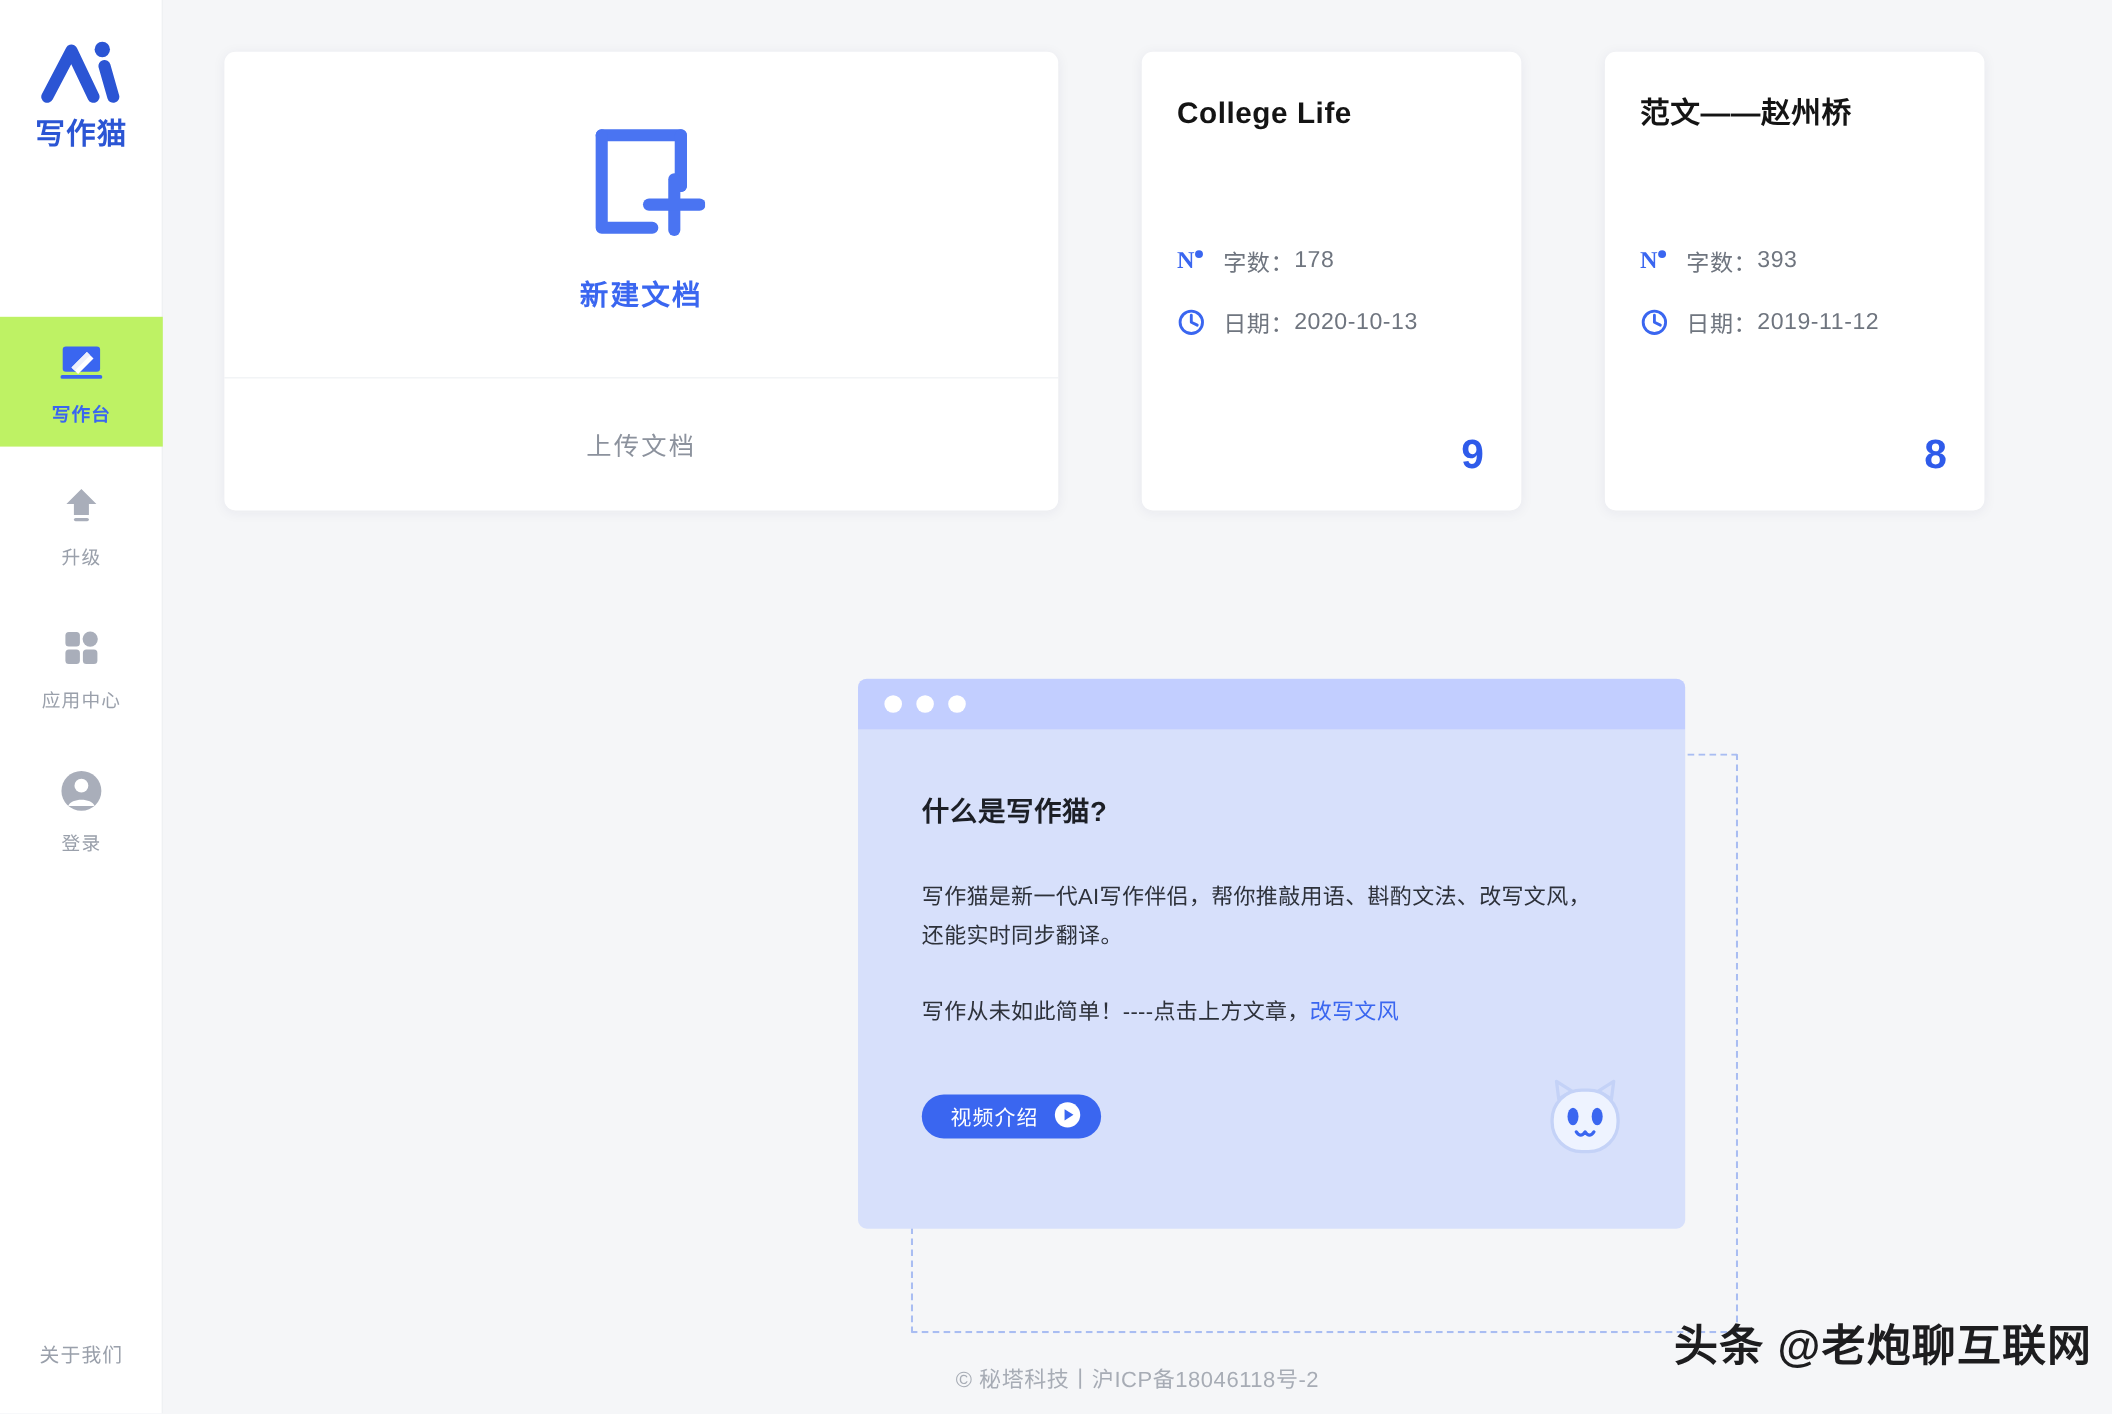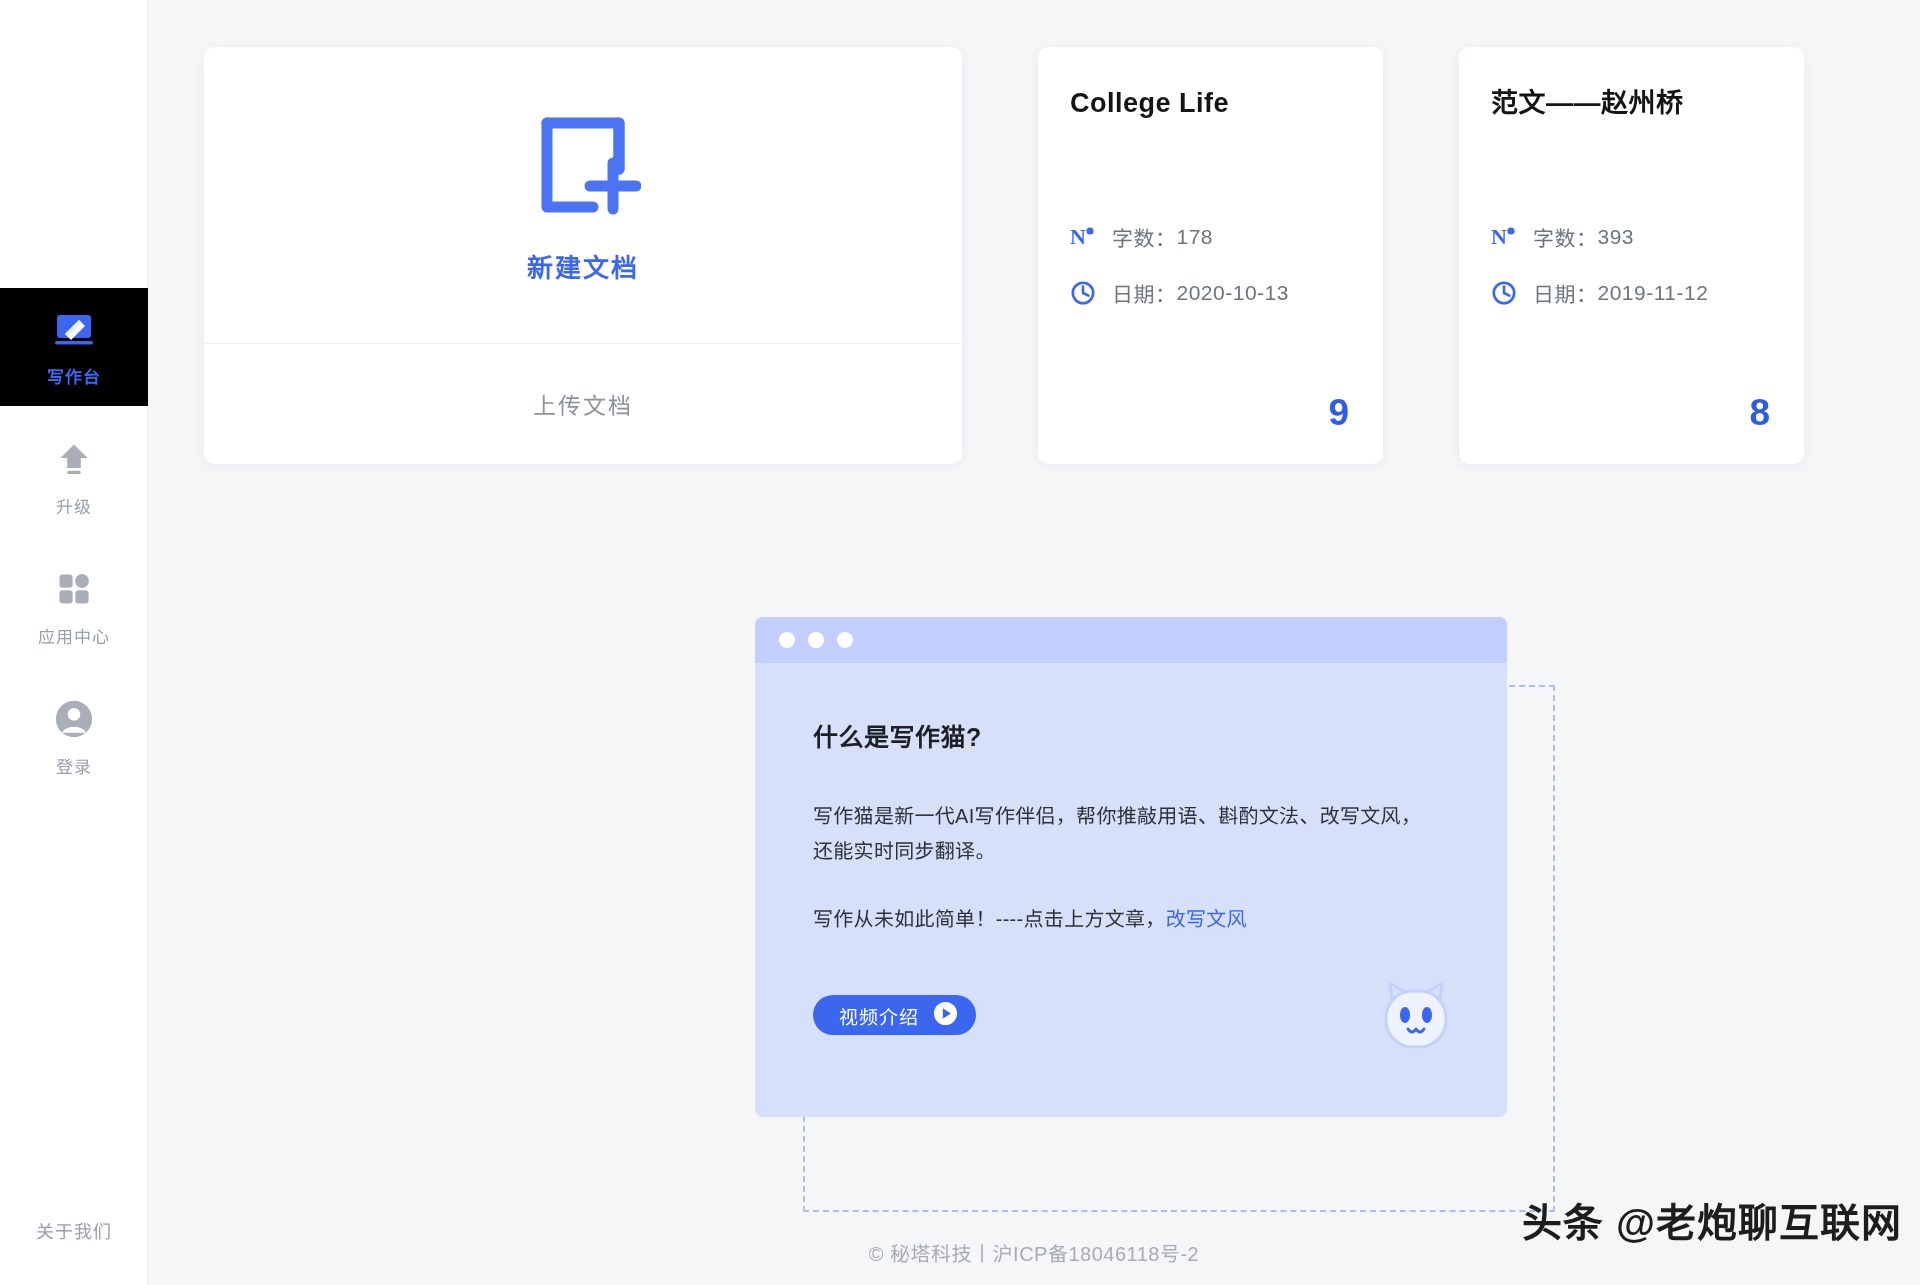--- a/index.html
+++ b/index.html
@@ -69,21 +69,21 @@
     align-items: center;
     justify-content: center;
   }
   .nav-item .nav-label {
     margin-top: 12px;
     font-size: 17px;
     color: #9aa0ab;
     letter-spacing: 1px;
   }
   .nav-item.active {
-    background: #000000;
+    background: #bef264;
   }
   .nav-item.active .nav-label {
     color: #3a66f0;
     font-weight: 600;
   }
 
   #nav-writing  { top: 288px; }
   #nav-upgrade  { top: 418px; }
   #nav-apps     { top: 548px; }
   #nav-login    { top: 678px; }
@@ -207,21 +207,21 @@
     bottom: 30px;
     font-size: 37px;
     font-weight: 700;
     color: #2f5bea;
     font-family: "Liberation Sans", sans-serif;
   }
 
   
   #promo-wrap {
     position: absolute;
-    left: 607px;
+    left: 632px;
     top: 617px;
     width: 780px;
     height: 580px;
   }
   #promo-dashed {
     position: absolute;
     left: 48px;
     top: 68px;
     width: 752px;
     height: 527px;
@@ -332,20 +332,28 @@
     z-index: 20;
     font-family: "Liberation Sans", "DejaVu Sans", sans-serif;
     white-space: nowrap;
   }
 </style>
 </head>
 <body>
 
 <aside id="sidebar">
 
+  <div id="logo-block">
+    <svg id="logo-mark" viewBox="0 0 78 58">
+      <path d="M8 52 L30 10 L50 52" fill="none" stroke="#2b55d4" stroke-width="11" stroke-linecap="round" stroke-linejoin="round"></path>
+      <path d="M60 24 L68 52" fill="none" stroke="#2b55d4" stroke-width="11" stroke-linecap="round"></path>
+      <circle cx="58" cy="9" r="7" fill="#2b55d4"></circle>
+    </svg>
+    <div id="logo-text">写作猫</div>
+  </div>
 
   <div class="nav-item active" id="nav-writing">
     <span class="nav-icon">
       <svg viewBox="0 0 44 44" width="44" height="44">
         <rect x="5" y="8" width="34" height="23" rx="3" fill="#3a66f0"></rect>
         <rect x="3" y="34" width="38" height="3.4" rx="1.7" fill="#3a66f0"></rect>
         <path d="M13 27 L27 13 L33 19 L19 33 Z" fill="#ffffff"></path>
         <path d="M13 27 L27 13 L30 16 L16 30 Z" fill="#eceffb"></path>
       </svg>
     </span>

